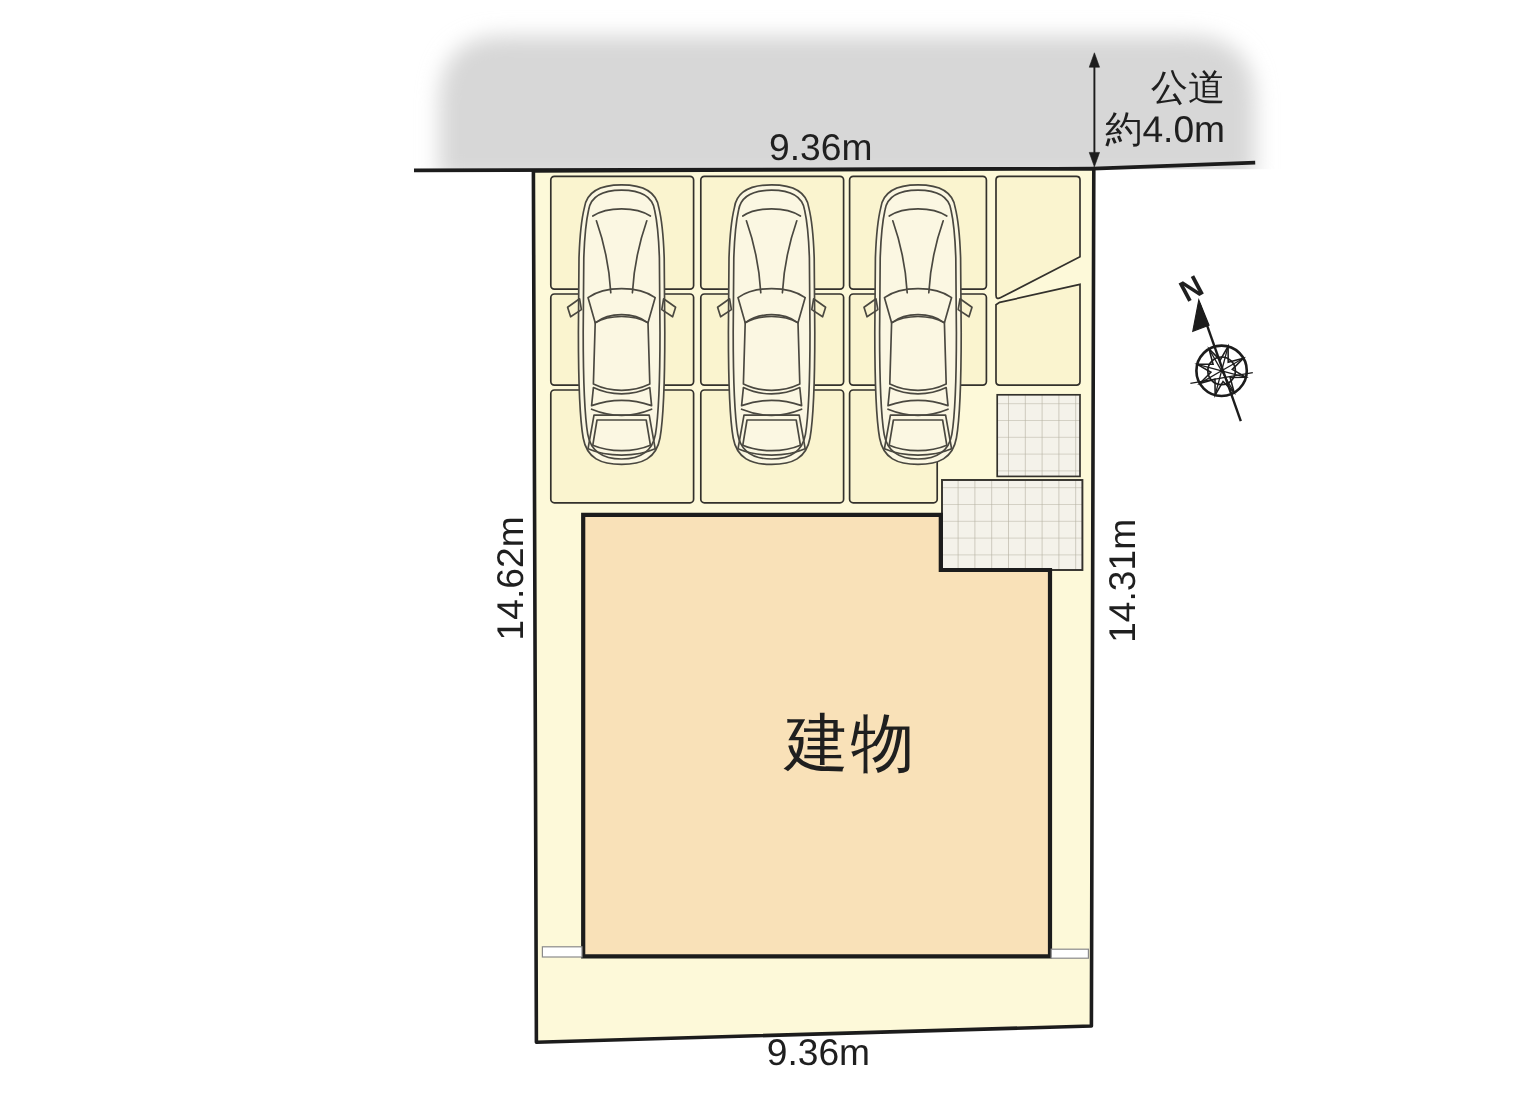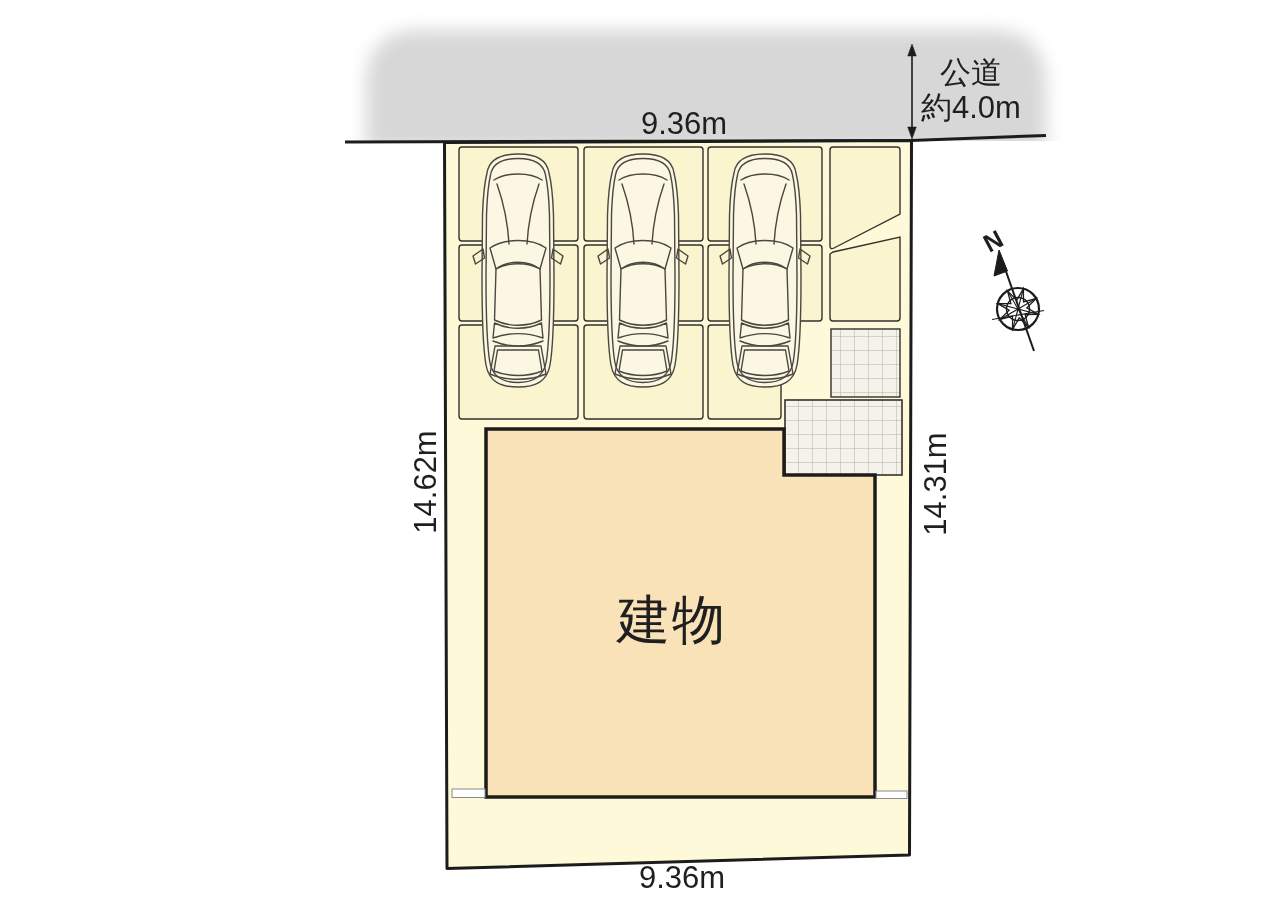--- a/index.html
+++ b/index.html
@@ -11,21 +11,21 @@
   #stage{
     position:relative;width:1280px;height:924px;background:#fff;overflow:hidden;
     font-family:"Liberation Sans","DejaVu Sans",sans-serif;color:var(--text);
   }
   #plan-svg{position:absolute;left:0;top:0;}
   .lbl{position:absolute;transform:translate(-50%,-50%);white-space:nowrap;
        color:var(--text);line-height:1.05;}
   .dim{font-size:31px;}
   .dim.vert{transform:translate(-50%,-50%) rotate(-90deg);}
   .big{font-size:53px;letter-spacing:2px;}
-  .road-note{transform:none;font-size:31px;line-height:35px;text-align:center;}
+  .road-note{transform:none;font-size:31px;line-height:35px;text-align:right;}
   .north-n{font-size:25px;font-weight:600;
            transform:translate(-50%,-50%) rotate(-28deg);}
 </style>
 </head>
 <body>
 
 <div id="stage">
 
   <svg id="plan-svg" width="1280" height="924" viewBox="0 0 1280 924">
     <defs>
@@ -123,16 +123,16 @@
   <div class="lbl dim" style="left:684px;top:124px">9.36m</div>
   <div class="lbl dim" style="left:682px;top:878px">9.36m</div>
   <div class="lbl dim vert" style="left:426px;top:482px">14.62m</div>
   <div class="lbl dim vert" style="left:936px;top:484px">14.31m</div>
 
   <div class="lbl road-note" style="left:921px;top:55px;transform:none">
     <div>公道</div>
     <div>約4.0m</div>
   </div>
 
-  <div class="lbl big" style="left:672px;top:620px">建物</div>
+  <div class="lbl big" style="left:709px;top:620px">建物</div>
 
   <div class="lbl north-n" style="left:993px;top:241px">N</div>
 </div>
 
 </body></html>

